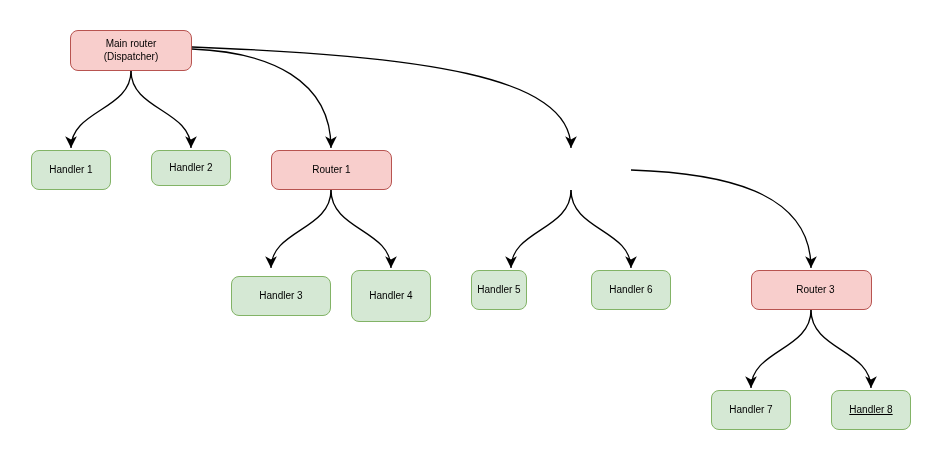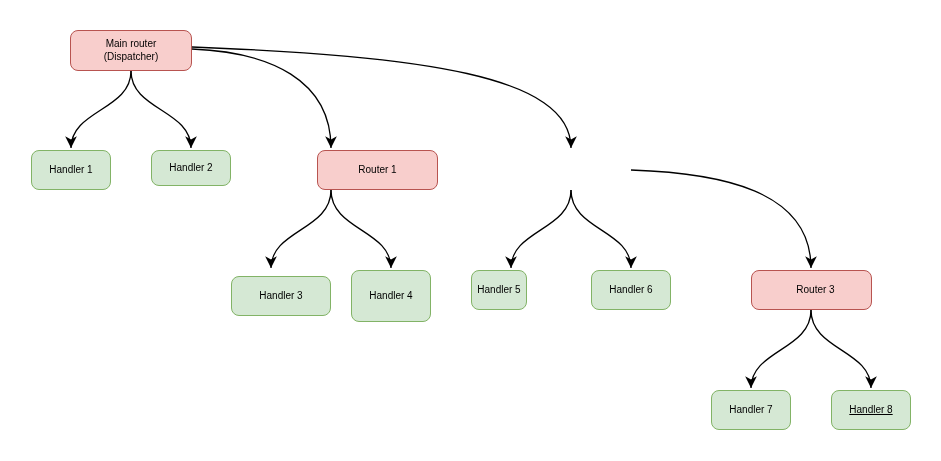--- a/index.html
+++ b/index.html
@@ -47,21 +47,21 @@
   }
   .node.handler {
     background: var(--handler-fill, #d5e8d4);
     border: 1px solid var(--handler-border, #82b366);
     border-radius: 8px;
   }
   
   .n-main { left: 70px;  top: 30px;  width: 122px; height: 41px; }
   .n-h1   { left: 31px;  top: 150px; width: 80px;  height: 40px; }
   .n-h2   { left: 151px; top: 150px; width: 80px;  height: 36px; }
-  .n-r1   { left: 271px; top: 150px; width: 121px; height: 40px; margin-left: 46px; }
+  .n-r1   { left: 271px; top: 150px; width: 121px; height: 40px; }
   .n-r2   { left: 511px; top: 150px; width: 120px; height: 40px; }
   .n-h3   { left: 231px; top: 276px; width: 100px;  height: 40px; }
   .n-h4   { left: 351px; top: 270px; width: 80px;  height: 52px; }
   .n-h5   { left: 471px; top: 270px; width: 56px;  height: 40px; }
   .n-h6   { left: 591px; top: 270px; width: 80px;  height: 40px; }
   .n-r3   { left: 751px; top: 270px; width: 121px; height: 40px; padding-left: 8px; }
   .n-h7   { left: 711px; top: 390px; width: 80px;  height: 40px; }
   .n-h8   { left: 831px; top: 390px; width: 80px;  height: 40px; text-decoration: underline; }
 </style>
 </head>

